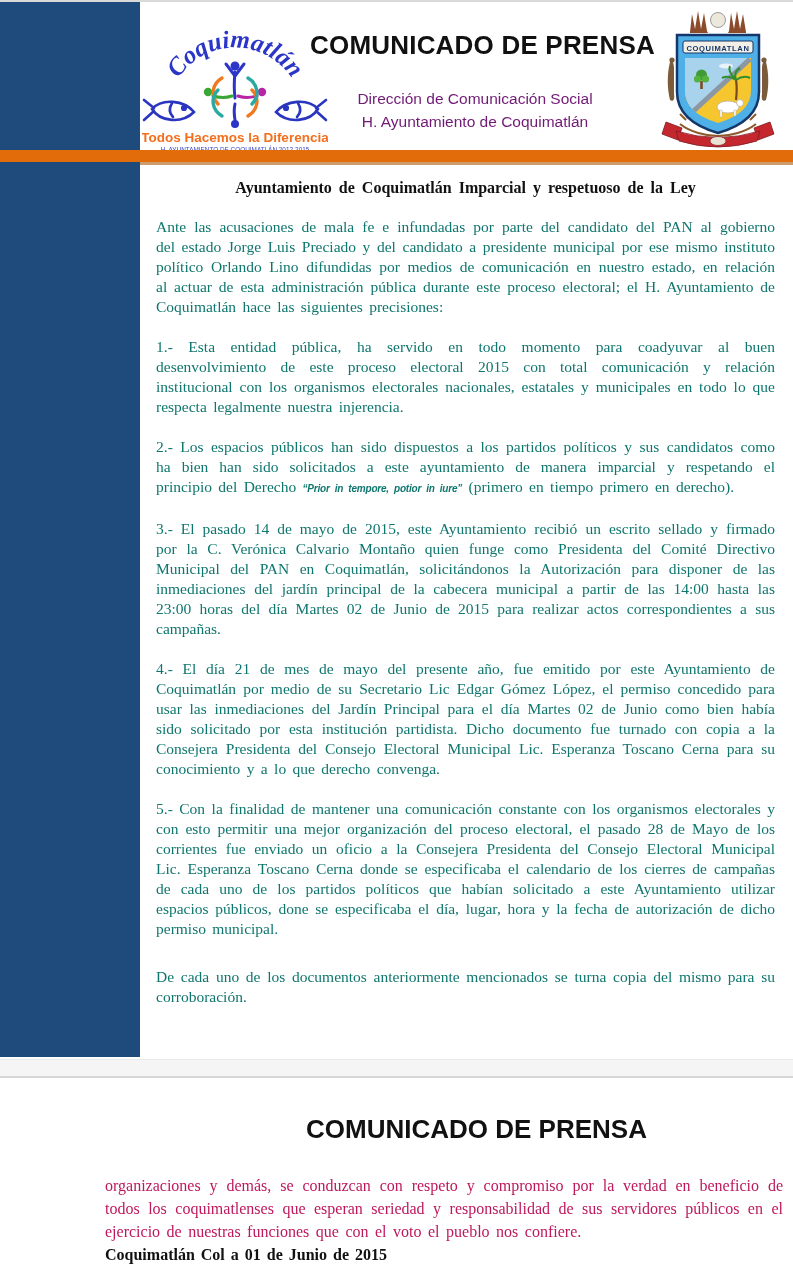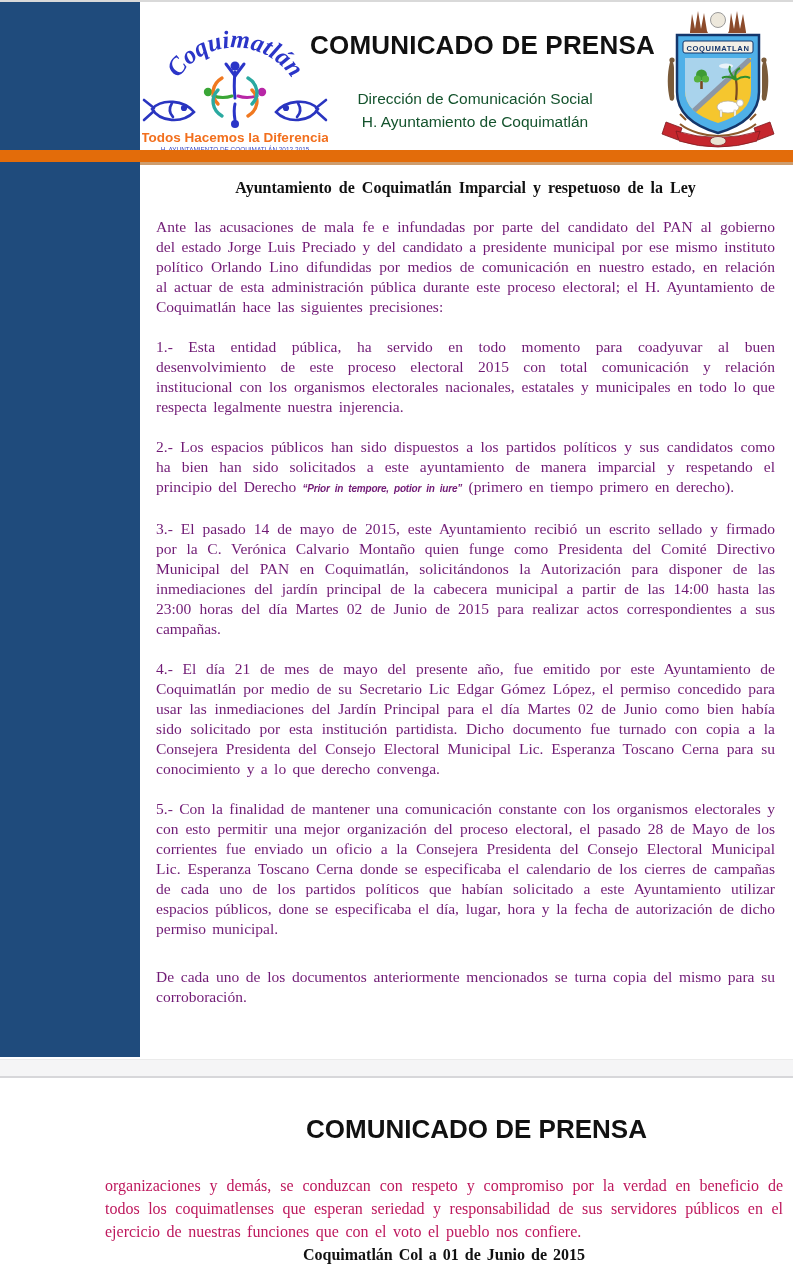--- a/index.html
+++ b/index.html
@@ -26,38 +26,38 @@
   .header { position: absolute; left: 140px; top: 2px; right: 0; height: 148px; background: #ffffff; }
   .logo-svg { position: absolute; left: 2px; top: 6px; }
   .header-text {
     position: absolute; left: 170px; top: 28px; width: 330px; text-align: center;
     font-family: "Liberation Sans", sans-serif;
   }
   .header-title {
     font-size: 26px; font-weight: bold; color: #111111; letter-spacing: 0.2px;
     white-space: nowrap;
   }
-  .header-sub { margin-top: 26px; font-size: 15.5px; color: #14532d; line-height: 23px; }
+  .header-sub { margin-top: 26px; font-size: 15.5px; color: #701a75; line-height: 23px; }
   .header-sub div { white-space: nowrap; }
   .crest-svg { position: absolute; right: 12px; top: 2px; }
   
   .orange-band { position: absolute; left: 0; top: 150px; right: 0; height: 12px; background: #E36C0A; }
   .tan-line    { position: absolute; left: 140px; top: 162px; right: 0; height: 3px; background: #CE9D6E; }
   
   .content {
     position: absolute; left: 140px; top: 165px; width: 649px;
     padding: 10px 14px 0 16px;
   }
   .doc-heading {
     text-align: center; font-weight: bold; font-size: 16px; word-spacing: 3px;
     margin: 4px 0 20px 0; color: #111111;
   }
   .content p {
     font-size: 15.5px; line-height: 20px; text-align: justify;
-    word-spacing: 2.5px; margin-bottom: 20px; color: #701a75;
+    word-spacing: 2.5px; margin-bottom: 20px; color: #0f766e;
   }
   .content p.force-justify { text-align-last: justify; }
   .latin-phrase {
     font-family: "Liberation Sans", sans-serif; font-weight: bold; font-style: italic;
     font-size: 10px; letter-spacing: -0.2px;
   }
   .gap-extra { margin-top: 28px; }
   
   .page-break {
     position: absolute; left: 0; top: 1059px; right: 0; height: 19px;
@@ -67,21 +67,21 @@
   .page2 { position: absolute; left: 0; top: 1080px; right: 0; bottom: 0; background: #ffffff; }
   .page2-title {
     position: absolute; left: 170px; right: 10px; top: 34px; text-align: center;
     font-family: "Liberation Sans", sans-serif; font-weight: bold; font-size: 26px;
     color: #111111; white-space: nowrap;
   }
   .page2-body { position: absolute; left: 105px; right: 10px; top: 94px; }
   .page2-body p {
     font-size: 16px; line-height: 23px; text-align: justify; word-spacing: 2.5px; color: #be185d;
   }
-  .dateline { margin-top: 3px; text-align: center; font-weight: bold; font-size: 16px;
+  .dateline { margin-top: 3px; text-align: left; font-weight: bold; font-size: 16px;
     word-spacing: 2px; color: #111111; }
 </style>
 </head>
 <body>
 
 <div class="page">
 
   <div class="top-edge"></div>
   <div class="sidebar"></div>
 

